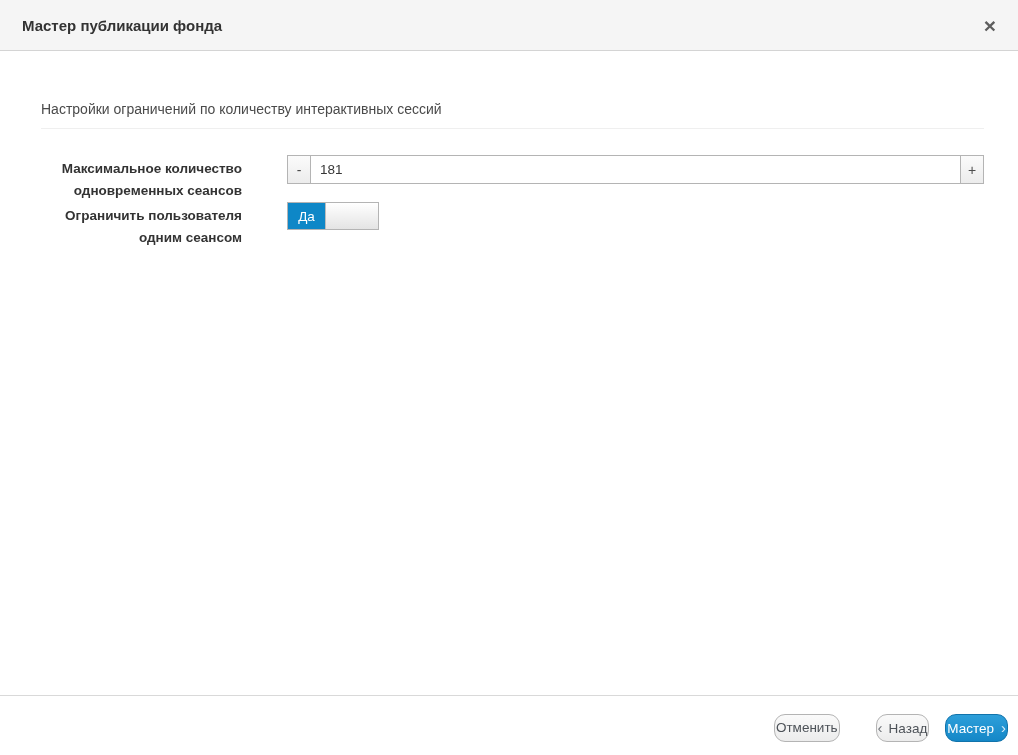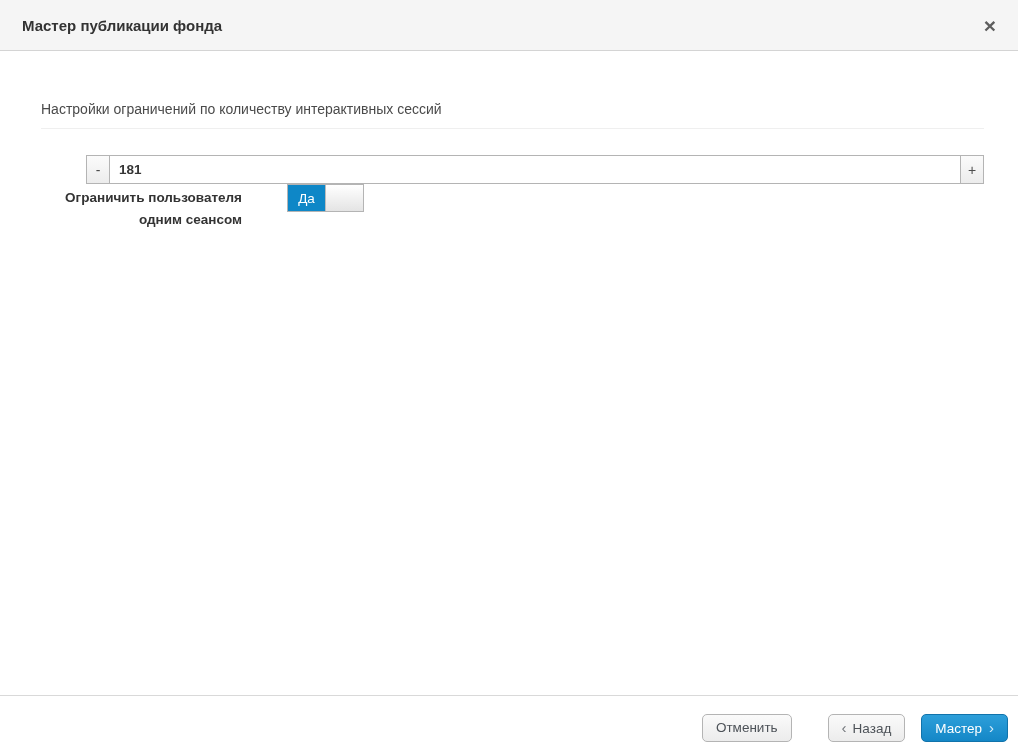--- a/index.html
+++ b/index.html
@@ -78,28 +78,27 @@
     height: 29px;
     border: 1px solid #b4b4b4;
     border-left: none;
     border-right: none;
     background: #ffffff;
     padding: 0 9px;
     font-size: 13.5px;
     color: #363636;
     font-family: "Liberation Sans", "DejaVu Sans", sans-serif;
     outline: none;
-    font-weight: bold;
   }
   .spin-btn.plus { border-left: 1px solid #b4b4b4; }
 
   
   .toggle {
     display: flex;
-    width: 77px;
+    width: 92px;
     height: 28px;
     border: 1px solid #b4b4b4;
     cursor: pointer;
     overflow: hidden;
   }
   .toggle-on {
     width: 37px;
     background: #0e87c7;
     color: #ffffff;
     font-size: 13.5px;
@@ -120,28 +119,28 @@
     height: 60px;
     background: #ffffff;
     border-top: 1px solid #d9d9d9;
     display: flex;
     align-items: center;
     justify-content: flex-end;
     padding: 4px 10px 0 0;
   }
   .btn {
     height: 28px;
-    padding: 0 13px;
+    padding: 0 1px;
     font-size: 13.5px;
     font-family: "Liberation Sans", "DejaVu Sans", sans-serif;
     border: 1px solid #b4b4b4;
     background: linear-gradient(#fafafa, #ececec);
     color: #4d5258;
     cursor: pointer;
-    border-radius: 5px;
+    border-radius: 11px;
   }
   .btn-cancel { margin-right: 36px; }
   .btn-back { margin-right: 16px; }
   .btn .chevron { font-size: 15px; line-height: 1; }
   .btn-back .chevron { margin-right: 6px; color: #72767b; }
   .btn-primary {
     background: linear-gradient(#2d9fda, #1487c7);
     border: 1px solid #1173ab;
     color: #ffffff;
   }
@@ -153,20 +152,21 @@
 <div class="titlebar">
   <div class="titlebar-title">Мастер публикации фонда</div>
   <button class="close-btn">×</button>
 </div>
 
 <div class="content">
 
   <h2 class="section-heading">Настройки ограничений по количеству интерактивных сессий</h2>
 
   <div class="form-row">
+    <div class="form-label">Максимальное количество одновременных сеансов</div>
     <div class="form-control-col">
       <div class="spinner">
         <button class="spin-btn minus">-</button>
         <input class="spin-input" type="text" value="181" style="">
         <button class="spin-btn plus">+</button>
       </div>
     </div>
   </div>
 
   <div class="form-row">

